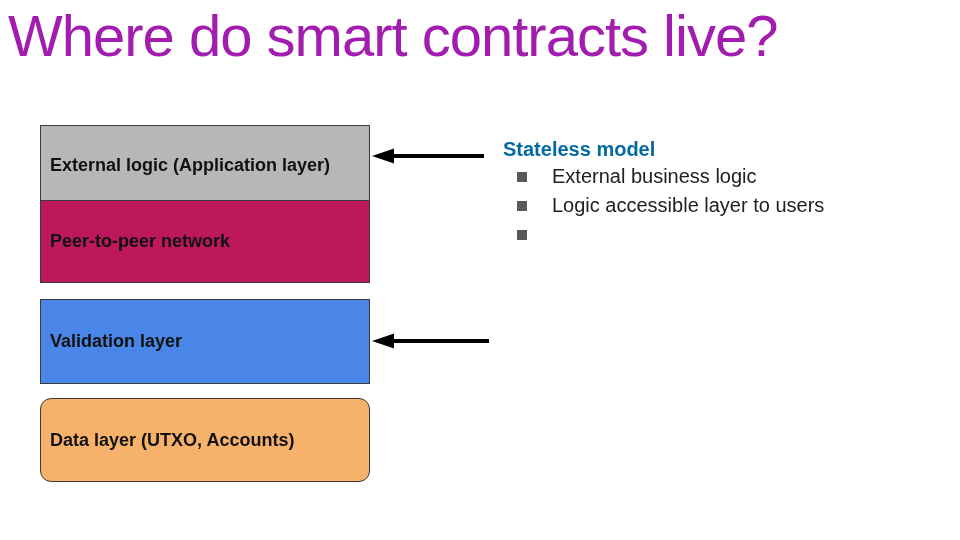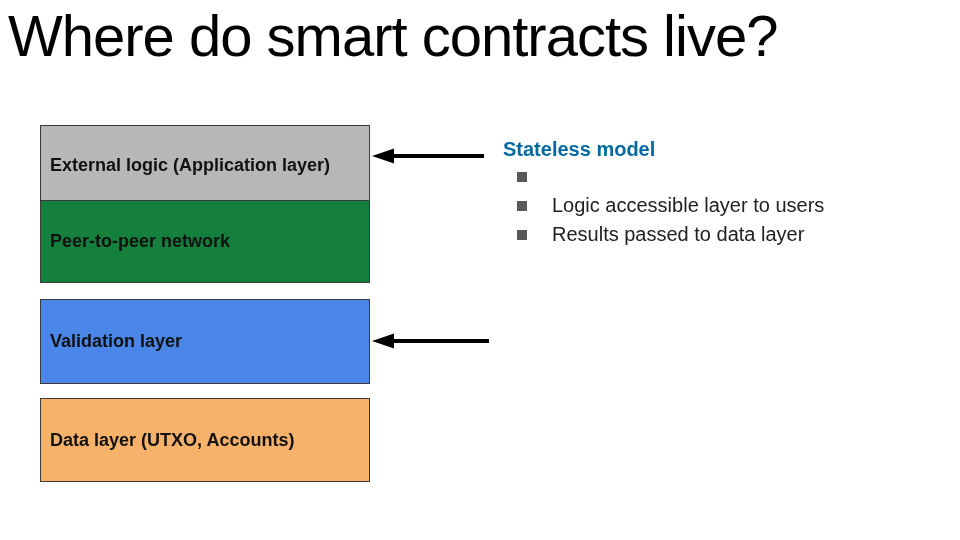--- a/index.html
+++ b/index.html
@@ -12,21 +12,21 @@
     background: #ffffff;
     overflow: hidden;
   }
   .title {
     position: absolute;
     left: 8px;
     top: 2px;
     font-size: 58px;
     font-weight: 400;
     letter-spacing: -1px;
-    color: #000000;
+    color: #a21caf;
     white-space: nowrap;
   }
   .layer-box {
     position: absolute;
     left: 40px;
     width: 330px;
     border: 1.5px solid #3a3a3a;
     display: flex;
     align-items: center;
     padding-left: 9px;
@@ -78,51 +78,51 @@
 </head>
 <body>
 
 <div class="slide">
 
   <h1 class="title">Where do smart contracts live?</h1>
 
   <div class="layer-box layer-0" style="background-color: rgb(183, 183, 183);">
     <span class="layer-label">External logic (Application layer)</span>
   </div>
-  <div class="layer-box layer-1" style="background-color: #15803d;">
+  <div class="layer-box layer-1" style="background-color: #be185d;">
     <span class="layer-label">Peer-to-peer network</span>
   </div>
   <div class="layer-box layer-2" style="background-color: rgb(74, 134, 232);">
     <span class="layer-label">Validation layer</span>
   </div>
-  <div class="layer-box layer-3" style="background-color: rgb(246, 178, 107);">
+  <div class="layer-box layer-3" style="background-color: rgb(246, 178, 107); border-radius: 11px;">
     <span class="layer-label">Data layer (UTXO, Accounts)</span>
   </div>
 
   <svg class="arrow arrow-1" width="114" height="20" viewBox="0 0 114 20">
     <line x1="113" y1="10" x2="18" y2="10" stroke="#000000" stroke-width="4"></line>
     <path d="M1,10 L23,2.5 L23,17.5 Z" fill="#000000"></path>
   </svg>
 
   <svg class="arrow arrow-2" width="119" height="20" viewBox="0 0 119 20">
     <line x1="118" y1="10" x2="18" y2="10" stroke="#000000" stroke-width="4"></line>
     <path d="M1,10 L23,2.5 L23,17.5 Z" fill="#000000"></path>
   </svg>
 
   <div class="annotation annotation-1">
     <div class="annotation-heading">Stateless model</div>
     <ul>
       <li>
         <span class="bullet"></span>
+        <span class="bullet-text">External business logic</span>
       </li>
       <li>
         <span class="bullet"></span>
         <span class="bullet-text">Logic accessible layer to users</span>
       </li>
       <li>
         <span class="bullet"></span>
-        <span class="bullet-text">Results passed to data layer</span>
       </li>
     </ul>
   </div>
 
 
 </div>
 
 </body></html>

